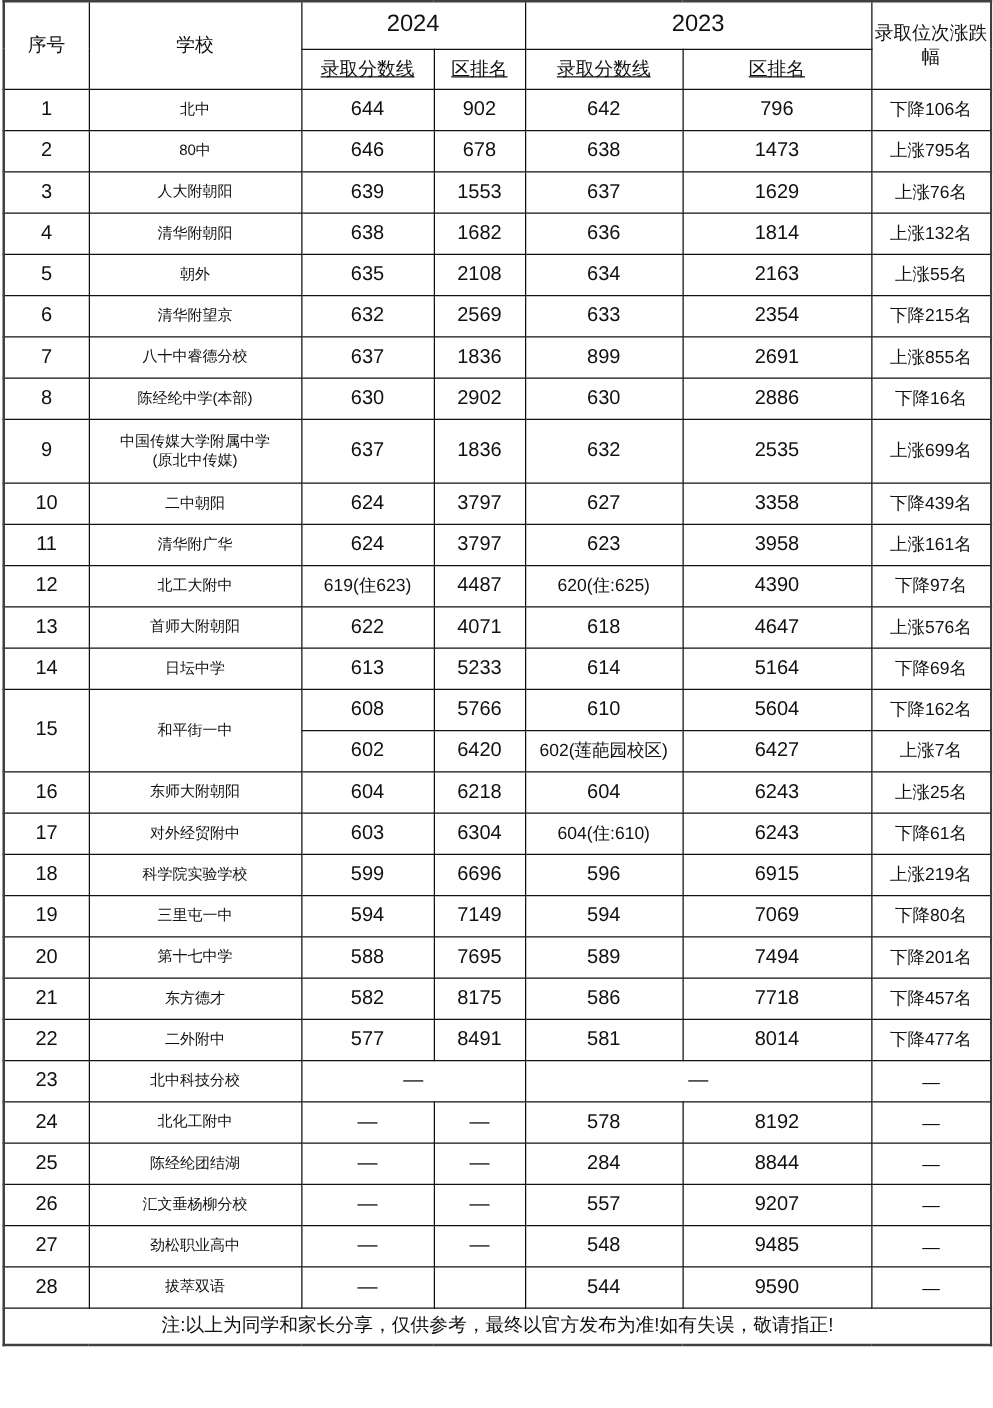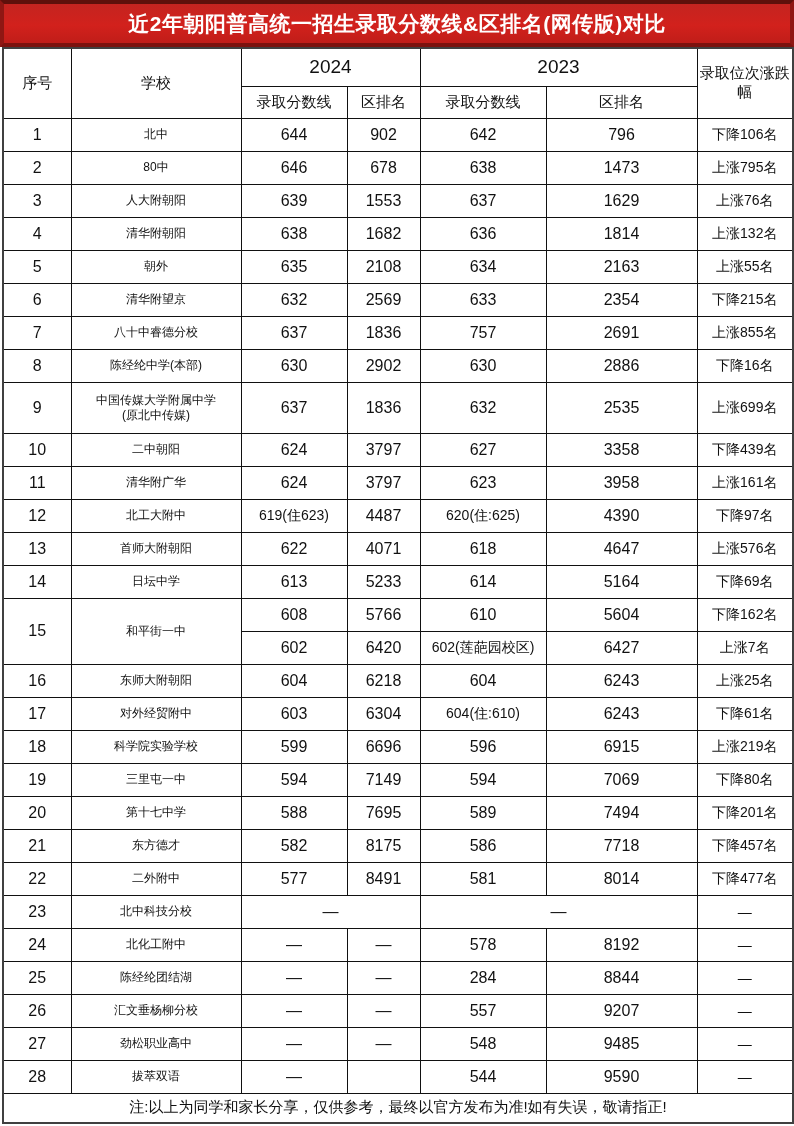--- a/index.html
+++ b/index.html
@@ -36,21 +36,21 @@
     border: 2px solid #404040;
   }
   .score-table th, .score-table td {
     border: 1px solid #111;
     text-align: center;
     vertical-align: middle;
     padding: 1px 2px;
     overflow: hidden;
   }
   .score-table thead tr.h1 { height: 38px; }
-  .score-table thead tr.h2 { height: 32px; }
+  .score-table thead tr.h2 { height: 32px; text-decoration: underline; }
   .score-table th {
     font-size: 15px;
     font-weight: normal;
   }
   .score-table th.year { font-size: 19px; }
   .score-table tbody tr { height: 33px; }
   .score-table tbody tr.tall { height: 51px; }
   .score-table td.no     { font-size: 16px; }
   .score-table td.school { font-size: 12px; line-height: 1.25; }
   .score-table td.num    { font-size: 16px; }
@@ -60,23 +60,20 @@
     height: 30px;
     font-size: 15px;
     text-align: center;
   }
 </style>
 </head>
 <body>
 
 <div class="page">
 
-  <div class="banner">
-    <div class="banner-title">近2年朝阳普高统一招生录取分数线&amp;区排名(网传版)对比</div>
-  </div>
 
   <table class="score-table">
     <colgroup>
       <col style="width:68px">
         <col style="width:170px">
         <col style="width:106px">
       <col style="width:73px">
         <col style="width:126px">
         <col style="width:151px">
       <col style="width:96px">
@@ -149,21 +146,21 @@
           <td class="num">2569</td>
           <td class="num">633</td>
           <td class="num">2354</td>
           <td class="change">下降215名</td>
         </tr>
         <tr>
           <td class="no">7</td>
           <td class="school">八十中睿德分校</td>
           <td class="num">637</td>
           <td class="num">1836</td>
-          <td class="num">757</td>
+          <td class="num">899</td>
           <td class="num">2691</td>
           <td class="change">上涨855名</td>
         </tr>
         <tr>
           <td class="no">8</td>
           <td class="school">陈经纶中学(本部)</td>
           <td class="num">630</td>
           <td class="num">2902</td>
           <td class="num">630</td>
           <td class="num">2886</td>

